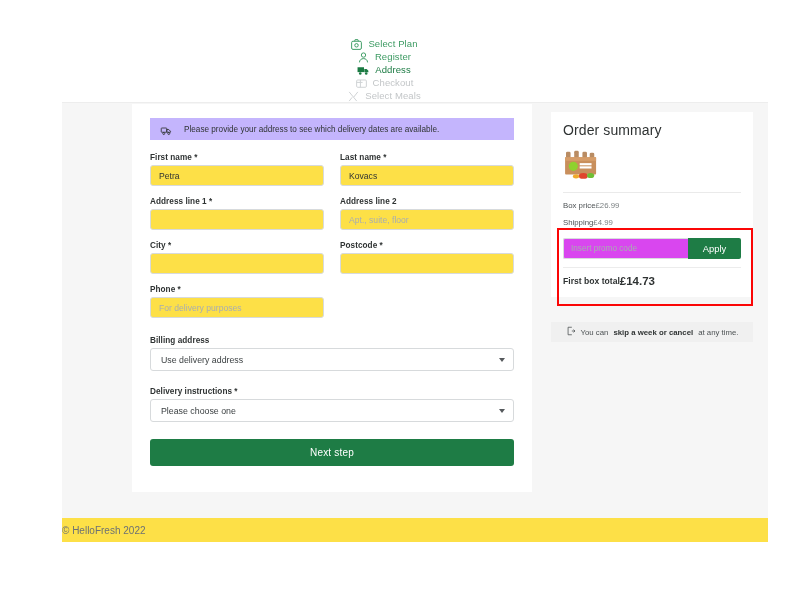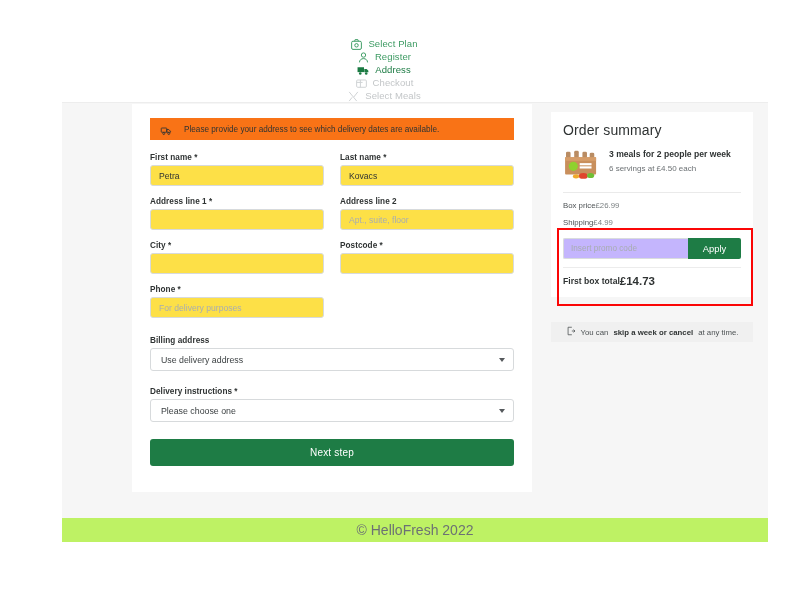--- a/index.html
+++ b/index.html
@@ -70,21 +70,21 @@
     width: 400px;
     height: 388px;
     background: #ffffff;
     padding: 14px 18px 0 18px;
   }
 
   .notice {
     display: flex;
     align-items: center;
     gap: 11px;
-    background: #f97316;
+    background: #c4b5fd;
     height: 22px;
     padding: 0 10px;
     margin-bottom: 13px;
   }
   .notice-text {
     font-size: 8.2px;
     color: #2f3333;
   }
   .truck-ico { width: 13px; height: 12px; flex: none; }
 
@@ -217,21 +217,21 @@
     flex: 1;
     height: 21px;
     border: 1px solid #d9dcde;
     border-right: none;
     border-radius: 2px 0 0 2px;
     padding: 0 7px;
     font-size: 8.2px;
     color: #2f3333;
     font-family: "Liberation Sans", sans-serif;
     outline: none;
-    background: #c4b5fd;
+    background: #d946ef;
   }
   .promo-input::placeholder { color: #a8adb1; }
   .promo-btn {
     width: 65px;
     background: #1e7c45;
     color: #fff;
     border: none;
     border-radius: 0 2px 2px 0;
     font-size: 9.4px;
     font-family: "Liberation Sans", sans-serif;
@@ -272,25 +272,24 @@
     font-size: 7.8px;
     color: #4d5254;
   }
   .skip-note b { font-weight: bold; color: #2f3333; }
 
   .footer {
     position: absolute;
     left: 62px; top: 518px;
     width: 706px;
     height: 24px;
-    background: #bef264;
-    display: flex;
-    align-items: center;
-    justify-content: center;
-    font-size: 14px;
+    background: #fde047;
+    display: flex;
+    align-items: center;
+    font-size: 10px;
     color: #6c7174;
   }
 
   .rail-left {
     position: absolute; left: 0; top: 102px;
     width: 62px; height: 440px;
     background: #ffffff;
   }
 </style>
 </head>
@@ -459,24 +458,20 @@
           <rect x="2" y="9" width="34" height="19" rx="1" fill="#c98f5c"></rect>
           <rect x="2" y="9" width="34" height="4" fill="#d69d69"></rect>
           <circle cx="11" cy="19" r="5" fill="#8fd12e"></circle>
           <rect x="18" y="15.5" width="13" height="2.4" fill="#ffffff"></rect>
           <rect x="18" y="19" width="13" height="2.4" fill="#ffffff"></rect>
           <ellipse cx="22" cy="29.5" rx="5" ry="3.2" fill="#e0452c"></ellipse>
           <ellipse cx="30" cy="29" rx="4" ry="2.8" fill="#6fbf35"></ellipse>
           <ellipse cx="14" cy="30" rx="3.4" ry="2.4" fill="#f0a92a"></ellipse>
         </svg>
       </span>
-      <div>
-        <div class="plan-title">3 meals for 2 people per week</div>
-        <div class="plan-sub">6 servings at £4.50 each</div>
-      </div>
     </div>
 
     <div class="price-row" style="margin-top:4px;">
       <span>Box price</span>
       <span class="amt">£26.99</span>
     </div>
     <div class="price-row">
       <span>Shipping</span>
       <span class="amt">£4.99</span>
     </div>

